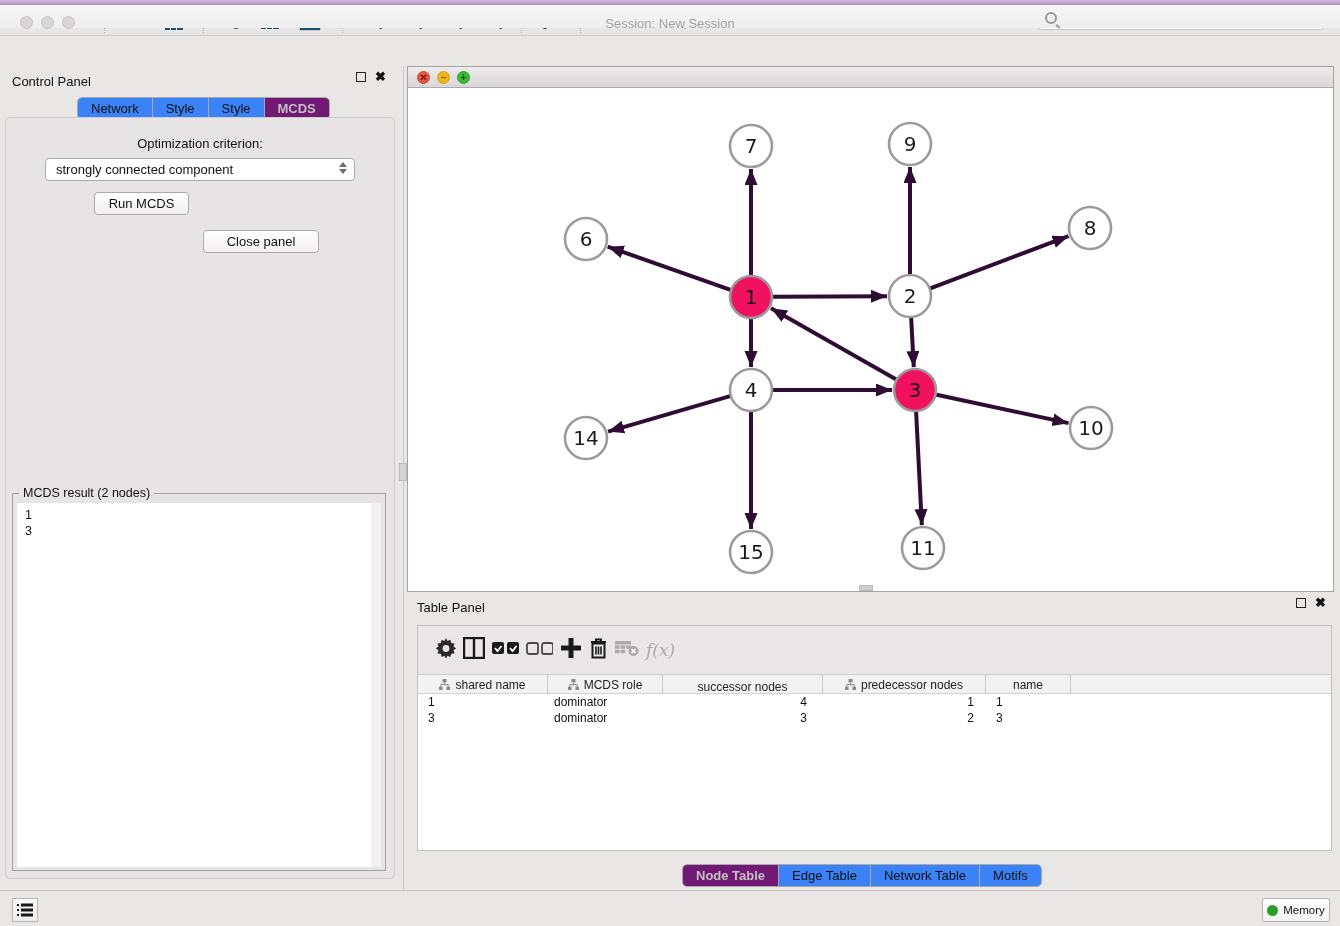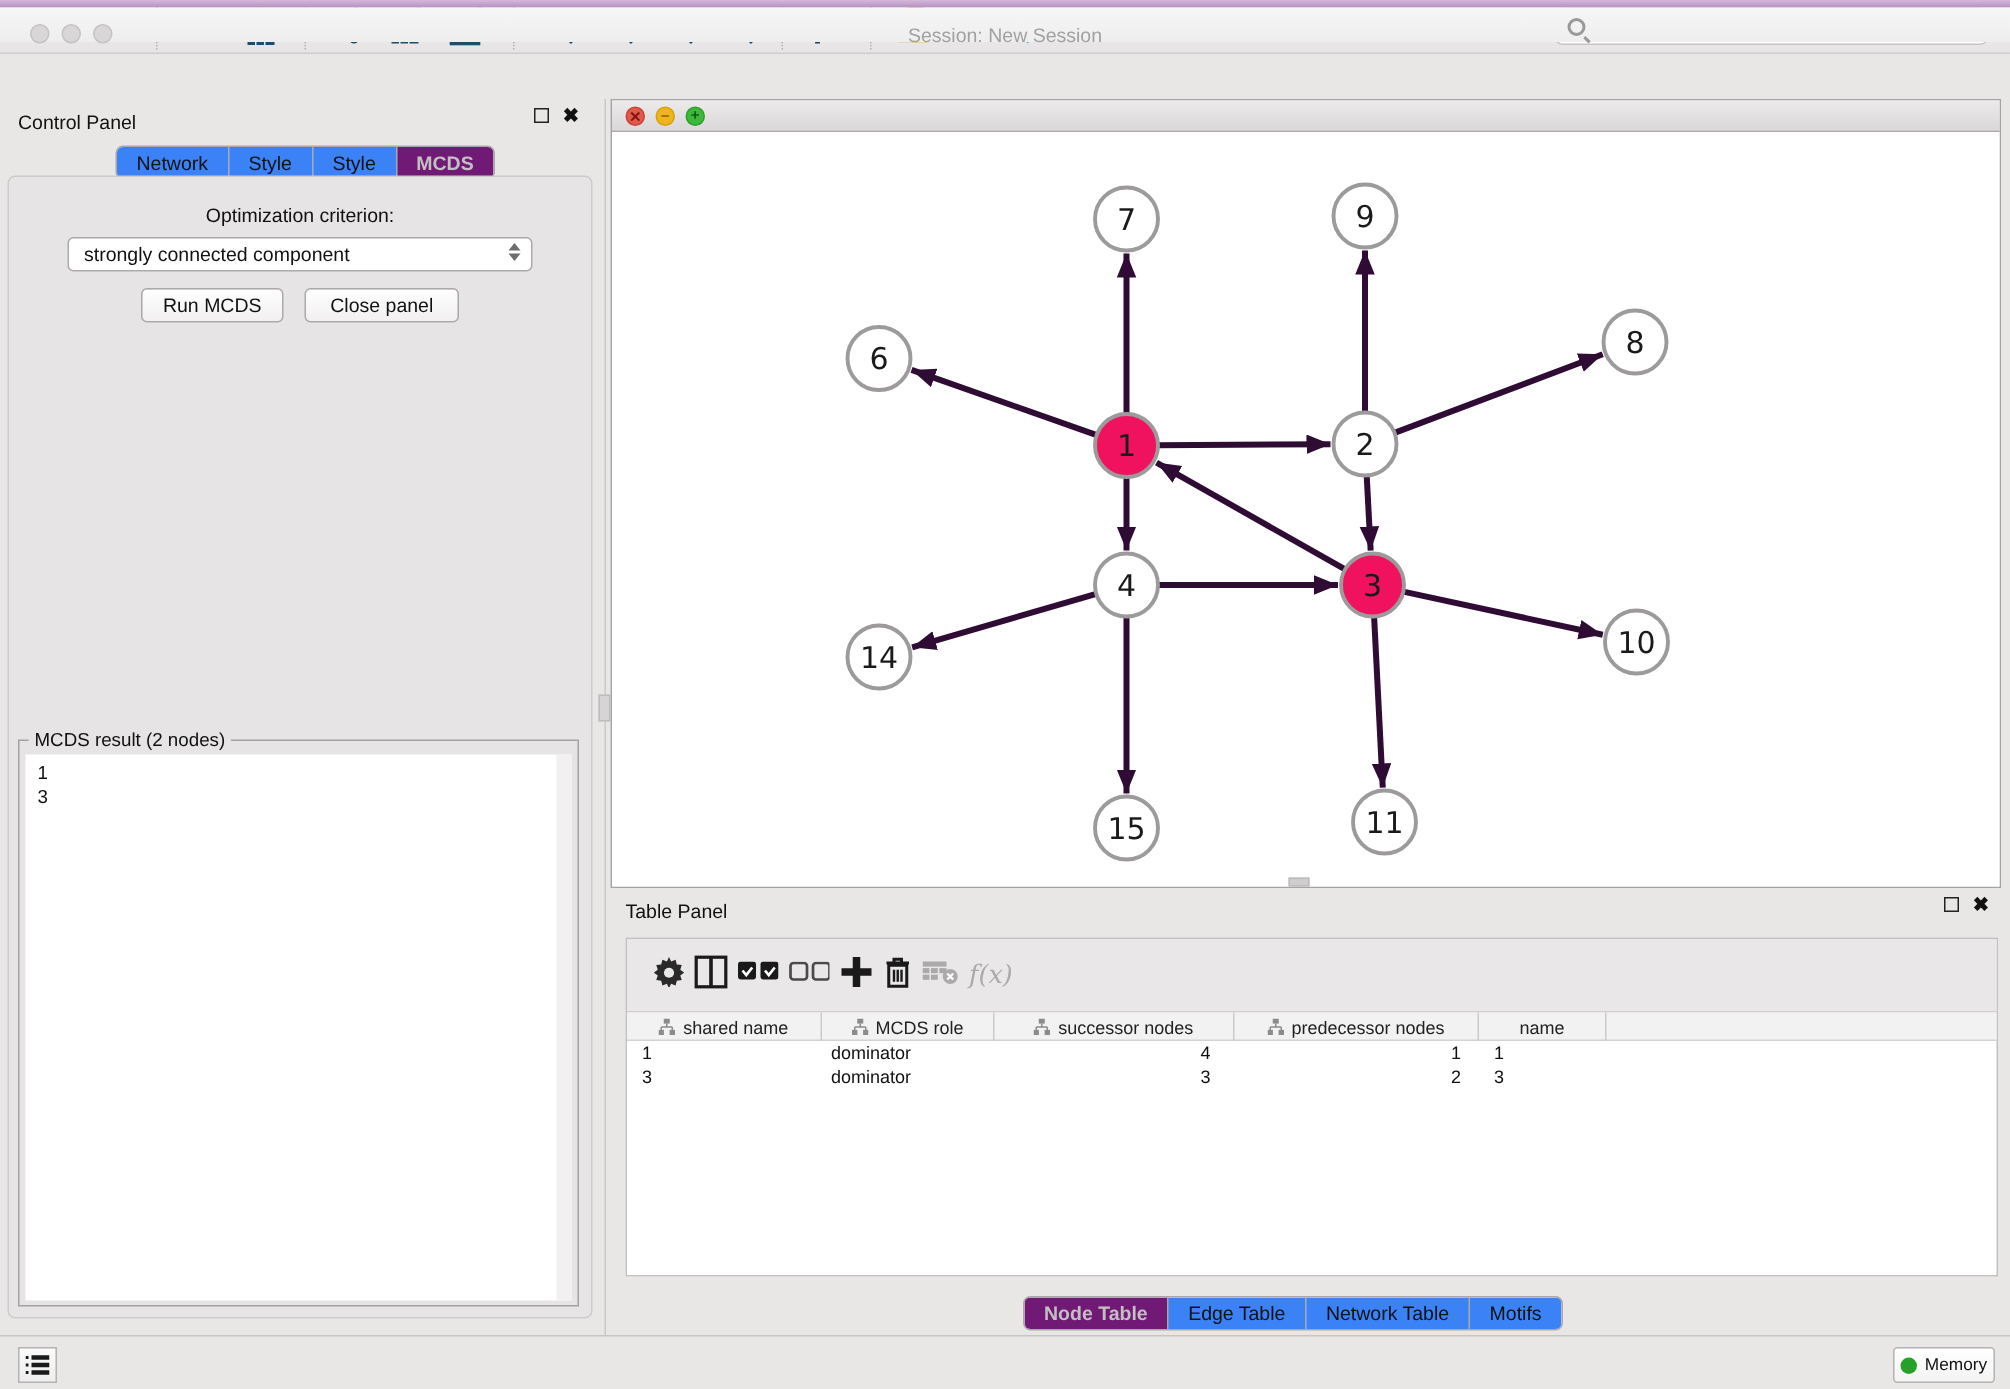--- a/index.html
+++ b/index.html
@@ -36,21 +36,21 @@
   .seg-tab.selected { background:#701a75; color:#C2C0C0;font-weight:bold; }
   #cp-inner { left:5px; top:51px; width:390px; height:762px; background:#E6E4E4; border:1px solid #CDCBCB; border-radius:5px; }
   #opt-label { top:70px; width:400px; text-align:center; font-size:13px; color:#111; }
   #opt-dropdown { left:45px; top:92px; width:310px; height:23px; background:#fff; border:1px solid #ABA9A9; border-radius:4px; display:flex; align-items:center; font-size:13px; padding-left:10px; color:#111; }
   .stepper { position:absolute; right:7px; top:3px; display:flex; flex-direction:column; gap:2px; }
   .stepper i { width:0; height:0; border-left:4px solid transparent; border-right:4px solid transparent; }
   .stepper .up { border-bottom:5px solid #6E6C6C; }
   .stepper .dn { border-top:5px solid #6E6C6C; }
   .cp-btn { position:absolute; top:126px; height:23px; background:linear-gradient(#FFFFFF,#F2F0F0); border:1px solid #ABA9A9; border-radius:4px; font-size:13px; color:#111; display:flex; align-items:center; justify-content:center; }
   #run-btn { left:94px; width:95px; }
-  #closep-btn { left:203px; width:103px; }
+  #closep-btn { left:203px; width:116px;margin-top:38px; }
   #result-group { left:12px; top:427px; width:374px; height:378px; border:1px solid #A3A1A1; }
   #result-legend { position:absolute; left:6px; top:-8px; background:#E6E4E4; padding:0 4px; font-size:12.5px; color:#111; }
   #result-area { position:absolute; left:4px; top:9px; width:364px; height:364px; background:#fff; }
   #result-scroll { position:absolute; right:0; top:0; width:10px; height:364px; background:#F2F0F0; }
   #result-text { padding:4px 0 0 8px; font-size:12.5px; color:#111; line-height:16px; white-space:pre-line; }
 
   
   #v-divider { left:403px; top:66px; width:1px; height:824px; background:#C9C7C7; }
   #v-handle { left:399px; top:463px; width:8px; height:18px; background:#D6D4D4; border:1px solid #BDBBBB; }
 
@@ -66,21 +66,21 @@
   #net-canvas { left:0; top:21px; width:925px; height:503px; background:#fff; }
   #net-drag-handle { left:451px; bottom:0; width:14px; height:6px; background:#CFCDCD; border:1px solid #BDBBBB; }
 
   
   #table-panel { left:407px; top:592px; width:933px; height:298px; }
   #tp-box { left:10px; top:33px; width:915px; height:226px; border:1px solid #C2C0C0; background:#fff; }
   #tp-toolbar { left:0; top:0; width:913px; height:49px; background:#E9E7E7; border-bottom:1px solid #CFCDCD; display:flex; align-items:center; gap:7px; padding-left:18px; }
   #tp-table { left:0; top:49px; width:913px; }
   .thead { display:flex; height:19px; background:#F3F2F2; border-bottom:1px solid #D4D2D2; }
   .th { display:flex; align-items:center; justify-content:center; gap:5px; font-size:12px; color:#222; border-right:1px solid #CBC9C9; height:19px; }
-  .th:nth-child(1){ width:130px; } .th:nth-child(2){ width:115px; } .th:nth-child(3){ width:160px; } .th:nth-child(4){ width:163px; } .th:nth-child(5){ width:85px; border-right:1px solid #CBC9C9; }
+  .th:nth-child(1){ width:130px; } .th:nth-child(2){ width:115px; } .th:nth-child(3){ width:160px;flex-direction:column; } .th:nth-child(4){ width:163px; } .th:nth-child(5){ width:85px; border-right:1px solid #CBC9C9; }
   .trow { display:flex; height:16px; font-size:12px; color:#111; }
   .td { padding-top:1px; }
   .td:nth-child(1){ width:130px; padding-left:10px; } .td:nth-child(2){ width:115px; padding-left:6px; } .td:nth-child(3){ width:160px; text-align:right; padding-right:16px; } .td:nth-child(4){ width:163px; text-align:right; padding-right:12px; } .td:nth-child(5){ width:85px; padding-left:10px; }
   #tp-tabs { left:275px; top:272px; display:flex; border:1px solid #A9A7A7; border-radius:5px; overflow:hidden; background:#fff; }
   .hdr-mini-icon { display:inline-block; }
 
   
   #status-bar { left:0; top:890px; width:1340px; height:36px; background:#E9E7E6; border-top:1px solid #C6C4C4; }
   #list-btn { left:12px; top:7px; width:26px; height:24px; background:linear-gradient(#FBFAFA,#EFEEEE); border:1px solid #B5B3B3; display:flex; align-items:center; justify-content:center; }
   #memory-btn { left:1262px; top:7px; width:68px; height:24px; background:linear-gradient(#FFFFFF,#F4F3F3); border:1px solid #B5B3B3; border-radius:3px; display:flex; align-items:center; justify-content:center; gap:5px; font-size:11.5px; color:#111; }

